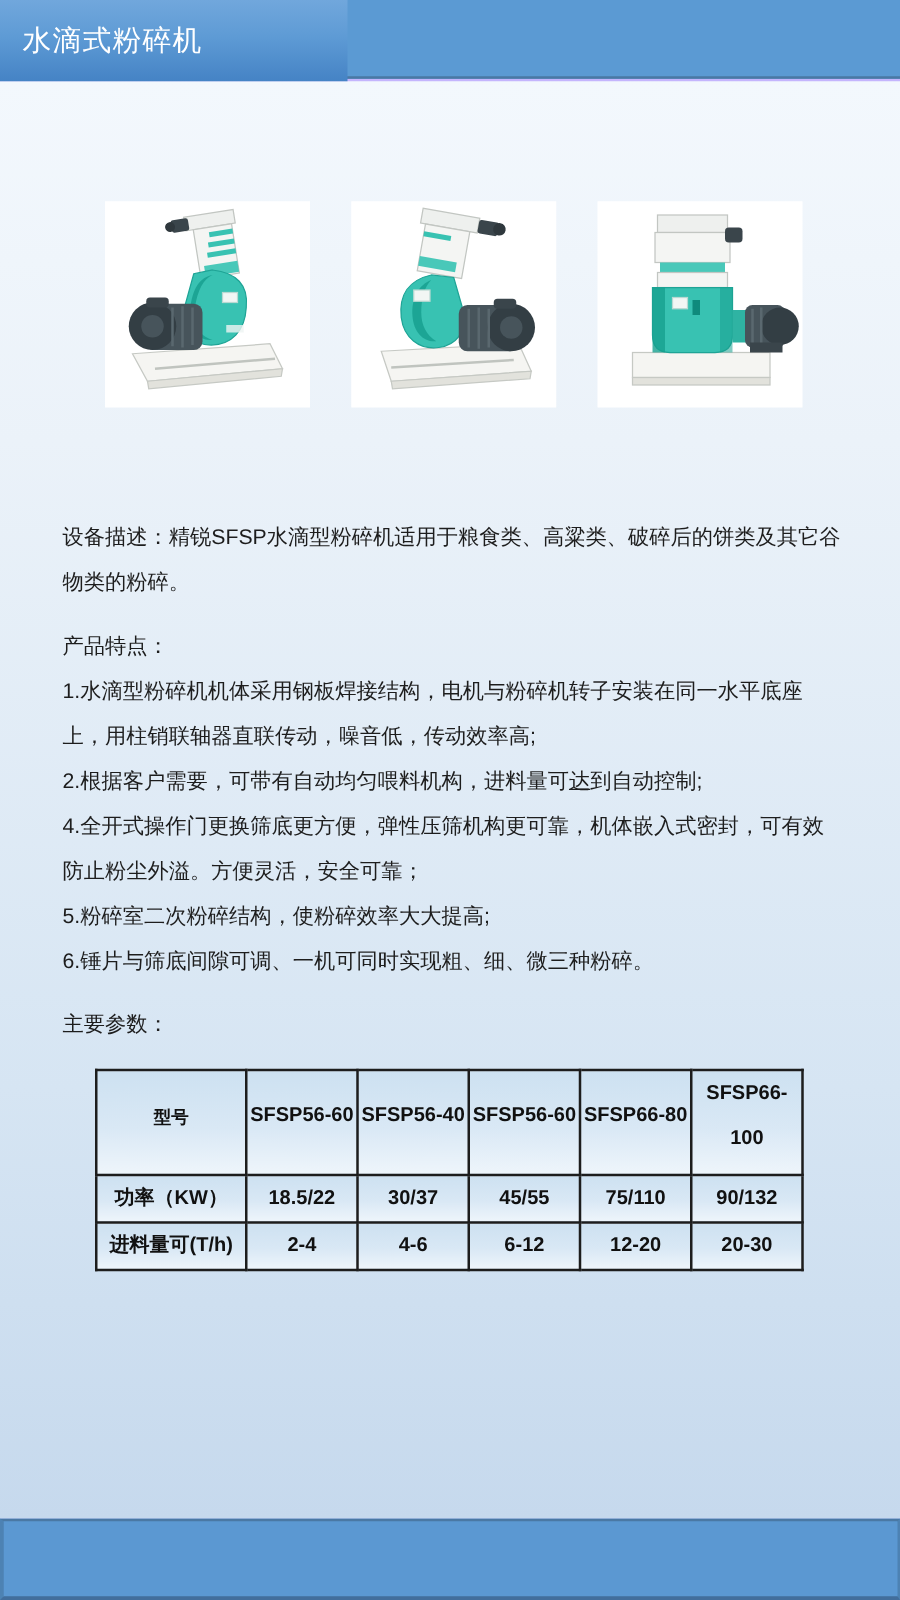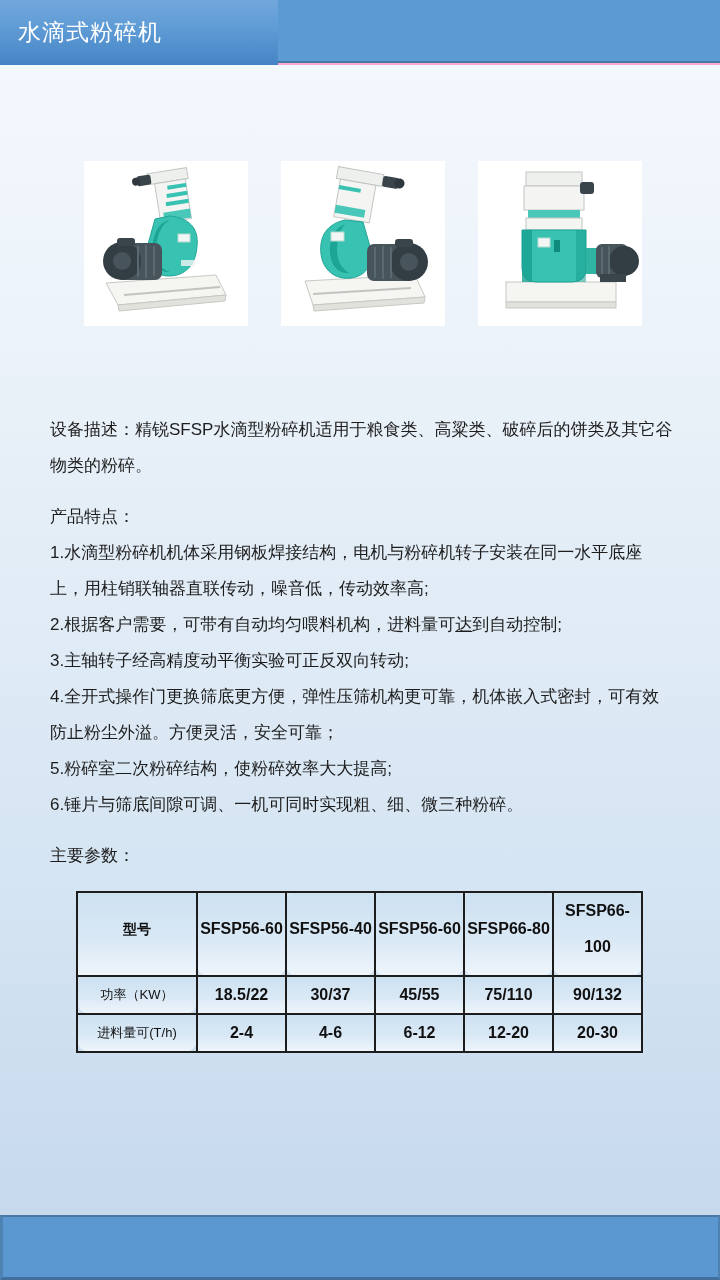--- a/index.html
+++ b/index.html
@@ -1,18 +1,18 @@
 <!DOCTYPE html>
 <html><head>
 <meta charset="utf-8">
 <style>
   * { margin:0; padding:0; box-sizing:border-box; }
   html,body { width:720px; height:1280px; overflow:hidden;
     font-family:"Liberation Sans","DejaVu Sans",sans-serif; }
-  .page { position:relative; width:720px; height:1280px; background:#f9a8d4; }
+  .page { position:relative; width:720px; height:1280px; background:#c4b5fd; }
 
   
   .header { position:absolute; top:0; left:0; width:720px; height:63px;
     background:#5b9ad3; border-bottom:2px solid #4a78a4; z-index:2; }
   .header-tab { position:absolute; top:0; left:0; width:278px; height:65px;
     background:linear-gradient(180deg,#71a7dc 0%,#5e9bd5 45%,#4583c5 100%);
     display:flex; align-items:center; }
   .header-title { color:#ffffff; font-size:23px; letter-spacing:1px; padding-left:18px; }
 
   
@@ -32,26 +32,26 @@
   .para { margin:0; }
   .gap-before { margin-top:15px; }
   .u-char { text-decoration:underline; }
 
   
   .params-table { margin:17px 0 0 26px; border-collapse:collapse; table-layout:fixed; }
   .params-table th, .params-table td { border:2px solid #1d1d1d; text-align:center;
     vertical-align:middle; color:#111;
     background:linear-gradient(180deg,#cde1f1 0%,#d9e8f5 55%,#eef5fb 100%); }
   .col-label { width:120px; }
-  .col-model { width:89px;border-radius:11px; }
+  .col-model { width:89px; }
   .row-head   { height:68px; }
   .row-data   { height:38px; }
   .cell-model-title { font-size:14px; font-weight:bold; padding-bottom:10px; }
   .cell-model { font-size:16px; font-weight:bold; padding-bottom:10px; }
-  .cell-rowlabel { font-size:13px; font-weight:normal;border-radius:13px; }
+  .cell-rowlabel { font-size:16px; font-weight:bold; }
   .cell-value { font-size:16px; font-weight:bold; }
 
   
   .footer { position:absolute; left:0; bottom:0; width:720px; height:65px;
     background:#5b98d2; border-top:2px solid #4a78a4; border-left:3px solid #4d82b3;
     border-right:2px solid #4d82b3; border-bottom:3px solid #426e9c; }
 </style>
 </head>
 <body>
 
@@ -157,21 +157,20 @@
         </svg>
       </div>
     </div>
 
     <div class="textblock">
       <p class="para">设备描述：精锐SFSP水滴型粉碎机适用于粮食类、高粱类、破碎后的饼类及其它谷物类的粉碎。</p>
 
       <p class="para gap-before">产品特点：</p>
       <p class="para">1.水滴型粉碎机机体采用钢板焊接结构，电机与粉碎机转子安装在同一水平底座上，用柱销联轴器直联传动，噪音低，传动效率高;</p>
       <p class="para"><span>2.根据客户需要，可带有自动均匀喂料机构，进料量可</span><span class="u-char">达</span><span>到自动控制;</span></p>
-      <p class="para">3.主轴转子经高精度动平衡实验可正反双向转动;</p>
       <p class="para">4.全开式操作门更换筛底更方便，弹性压筛机构更可靠，机体嵌入式密封，可有效防止粉尘外溢。方便灵活，安全可靠；</p>
       <p class="para">5.粉碎室二次粉碎结构，使粉碎效率大大提高;</p>
       <p class="para">6.锤片与筛底间隙可调、一机可同时实现粗、细、微三种粉碎。</p>
 
       <p class="para gap-before">主要参数：</p>
 
       <table class="params-table">
         <tbody>
             <tr class="row-head">
           <th class="col-label cell-model-title">型号</th>

